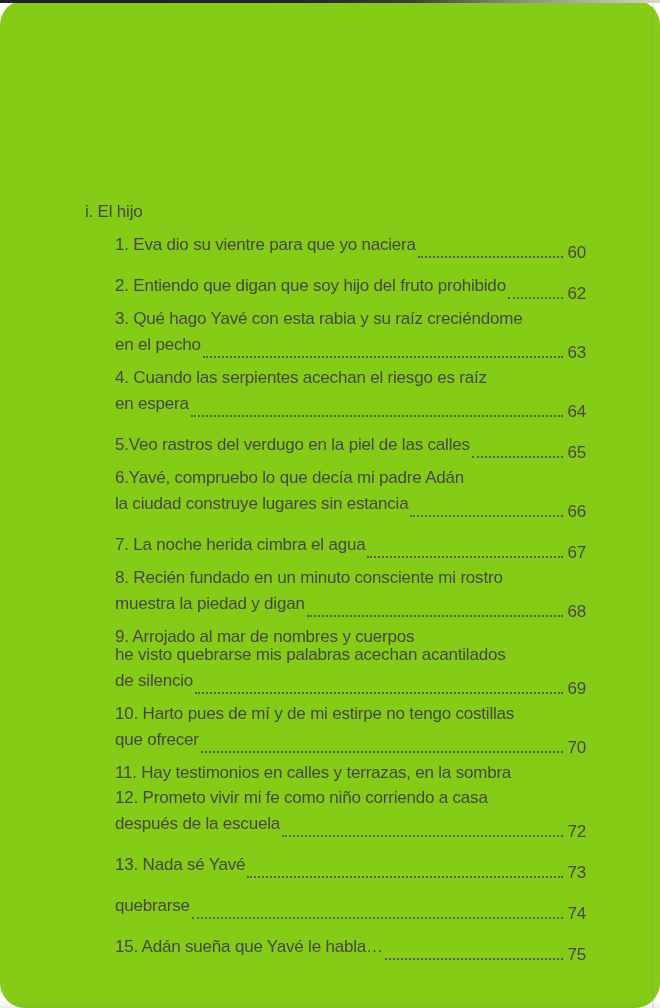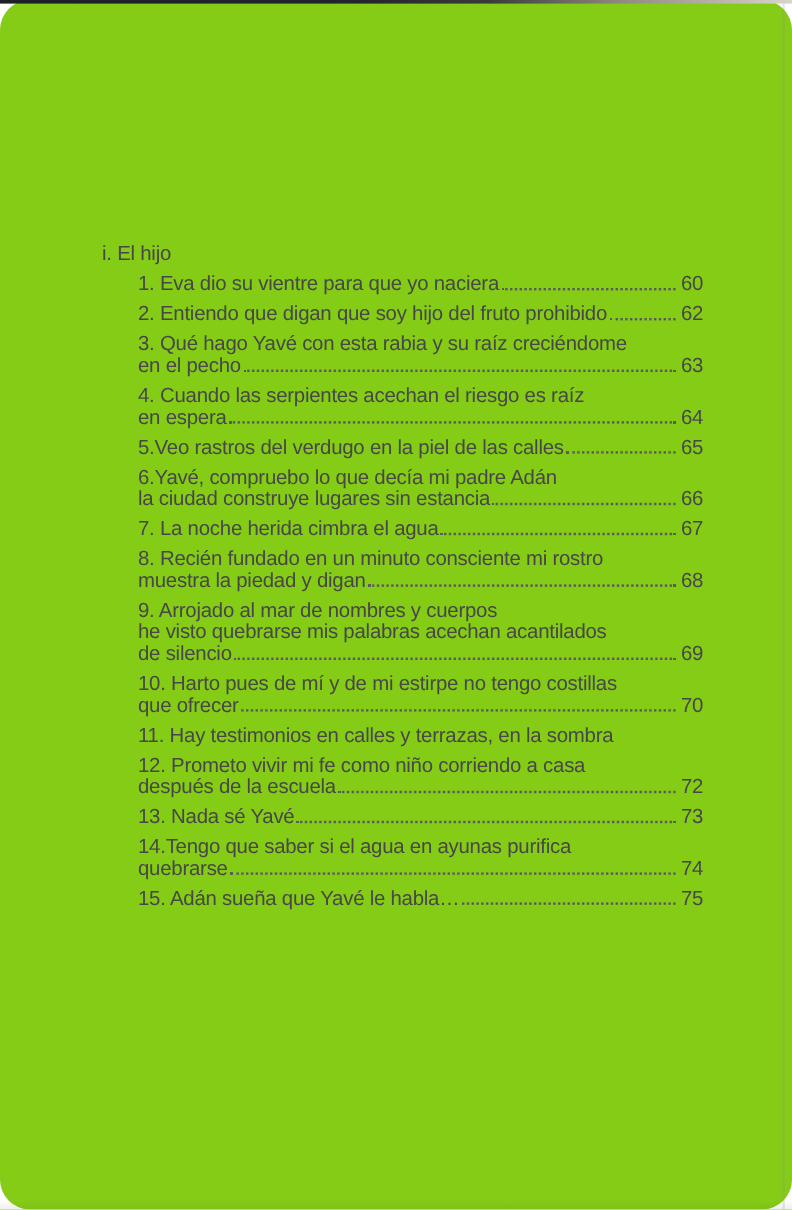--- a/index.html
+++ b/index.html
@@ -76,20 +76,21 @@
     flex: 1 1 auto;
     align-self: flex-end;
     margin: 0 1px 4px 2px;
     border-bottom: 2px dotted #5b5b5b;
     min-width: 10px;
   }
   .pagenum {
     flex: none;
     min-width: 22px;
     text-align: right;
+    margin-top: 16px;
   }
 </style>
 </head>
 <body>
 
 <div class="page">
   <div class="scan-top-edge"></div>
   <div class="scan-right-edge"></div>
   <div class="scan-bottom-shade"></div>
 
@@ -185,21 +186,20 @@
           </div>
         </div>
         <div class="entry">
           <div class="line leader-line">
             <span class="text">13. Nada sé Yavé</span>
             <span class="dots"></span>
             <span class="pagenum">73</span>
           </div>
         </div>
         <div class="entry">
-          <div class="line"><span class="text">14.Tengo que saber si el agua en ayunas purifica</span></div>
           <div class="line leader-line">
             <span class="text">quebrarse</span>
             <span class="dots"></span>
             <span class="pagenum">74</span>
           </div>
         </div>
         <div class="entry">
           <div class="line leader-line">
             <span class="text">15. Adán sueña que Yavé le habla…</span>
             <span class="dots"></span>

